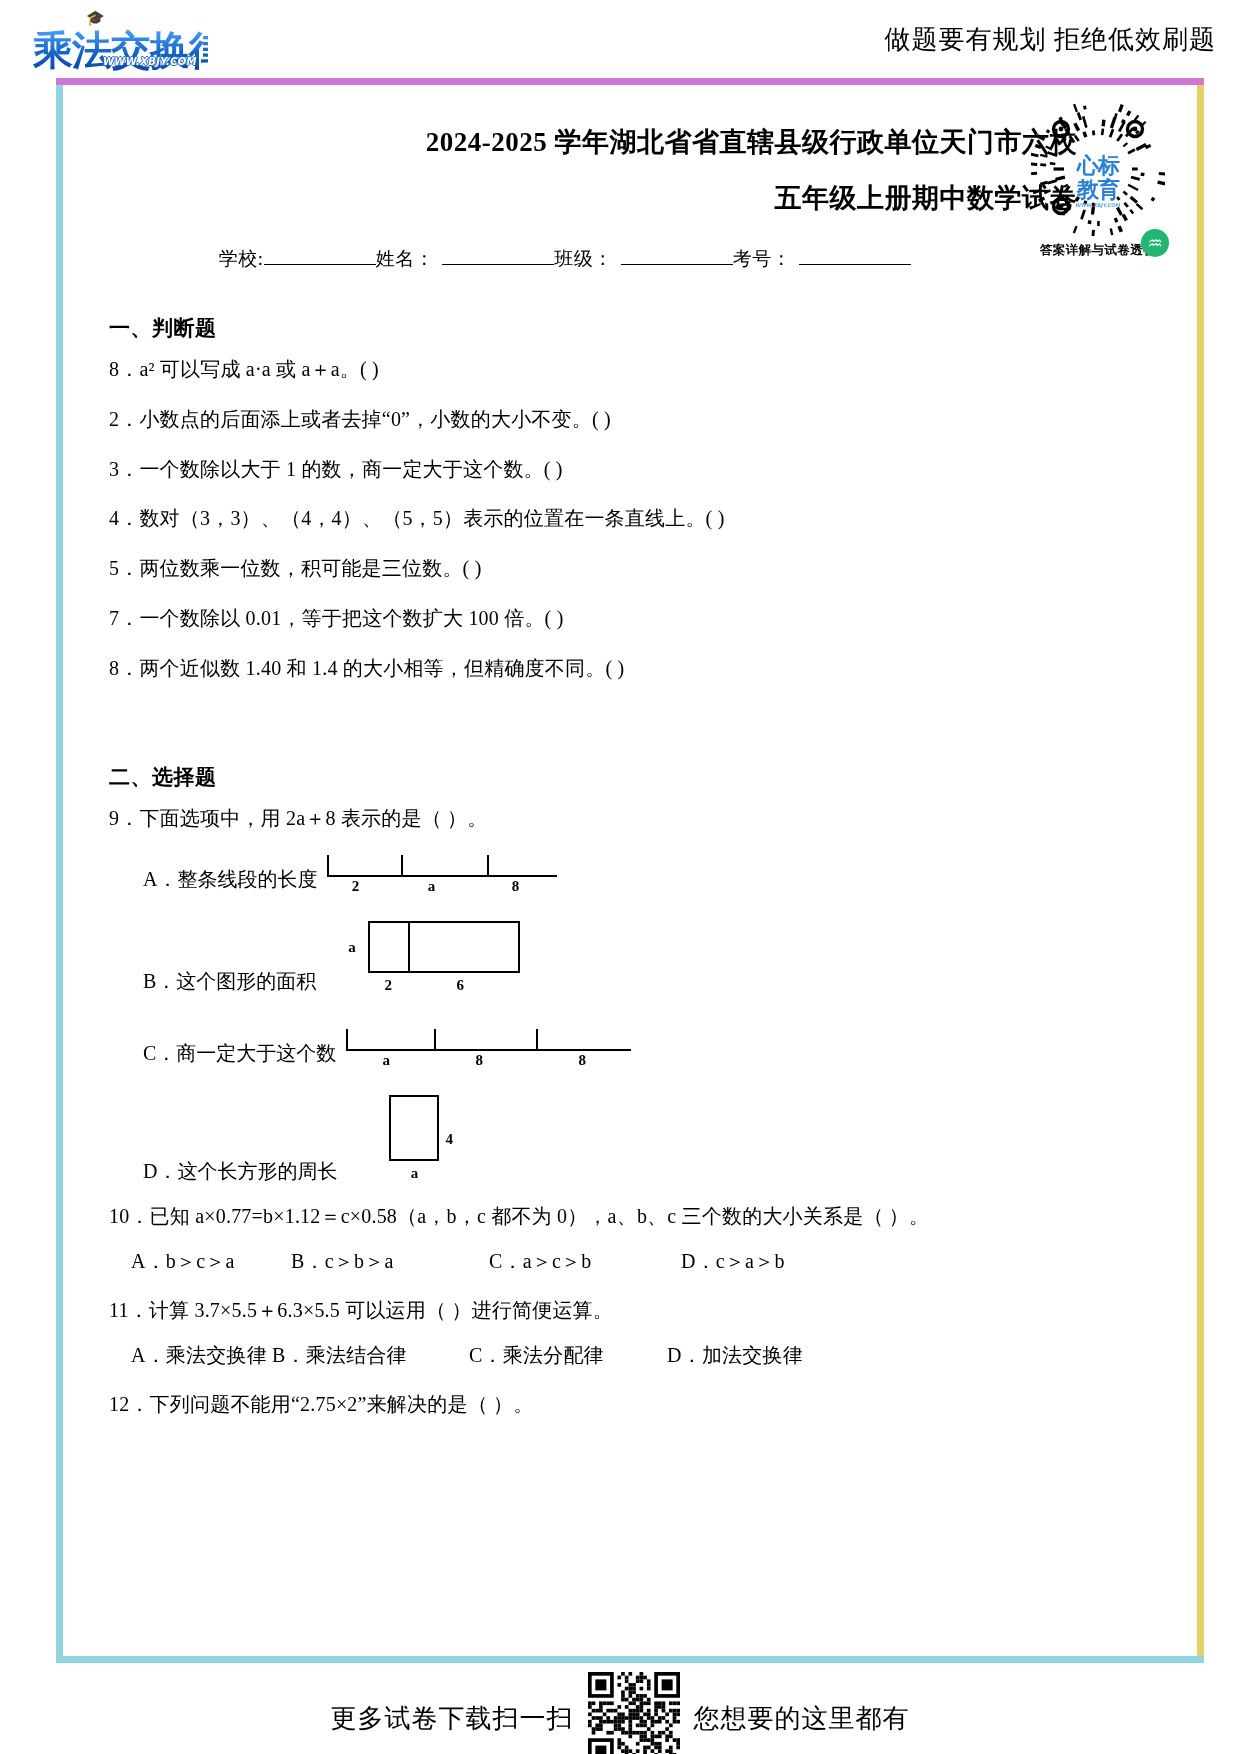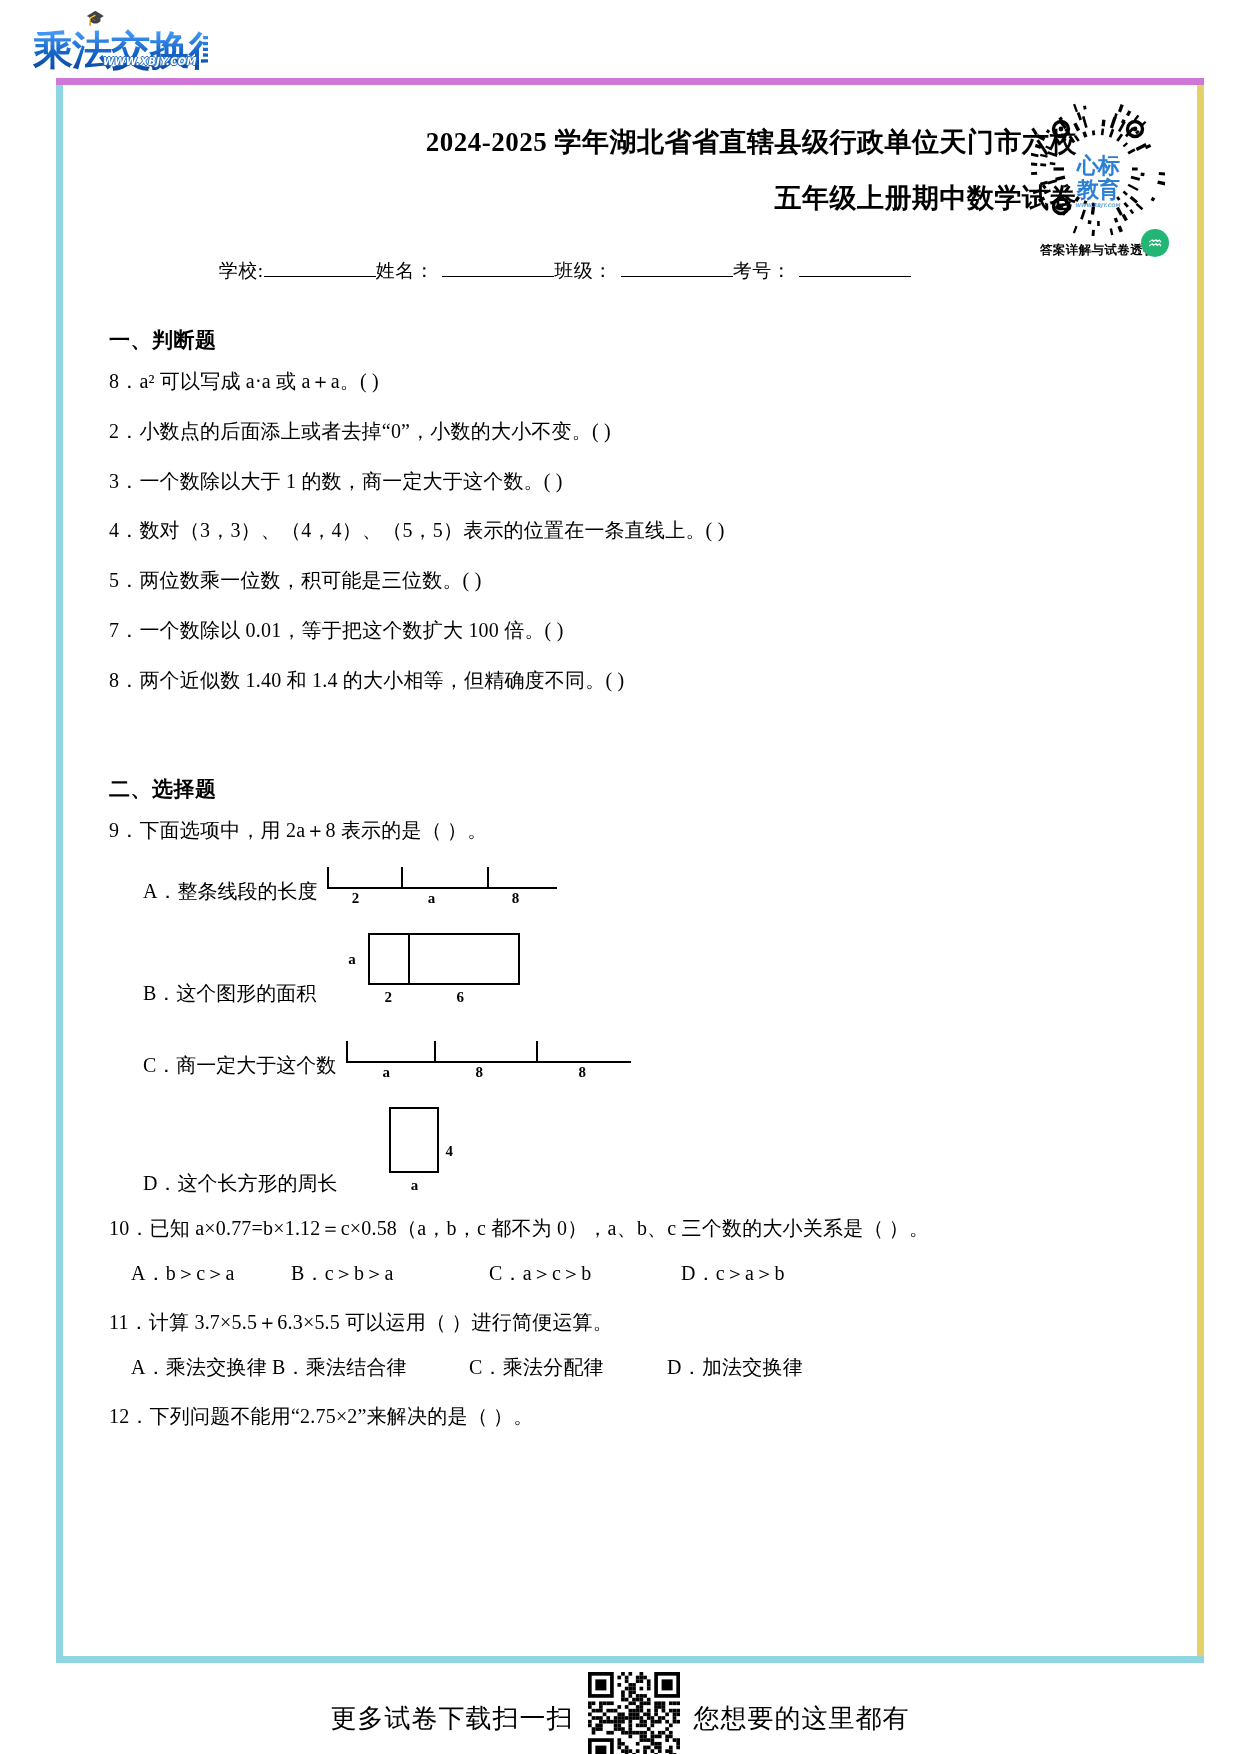--- a/index.html
+++ b/index.html
@@ -112,21 +112,21 @@
     font-size: 27px;
     line-height: 56px;
     letter-spacing: 0.5px;
     padding: 22px 120px 0 40px;
   }
   .paper-title .ln2 { display: block; }
 
   .fillin {
     text-align: center;
     font-size: 19px;
-    margin-top: 32px;
+    margin-top: 20px;
     letter-spacing: 0.5px;
     padding-right: 130px;
   }
   .fillin .fb { display: inline-block; }
   .blank-line {
     display: inline-block;
     border-bottom: 1.6px solid #000;
     height: 17px;
   }
   .b-school { width: 112px; }
@@ -296,20 +296,21 @@
 </style>
 </head>
 <body>
 
 <div class="masthead">
   <div class="brand-logo">
     <div class="bl-main">乘法交换律</div>
     <span class="cap">🎓</span>
     <div class="bl-url">WWW.XBJY.COM</div>
   </div>
+  <div class="slogan">做题要有规划 拒绝低效刷题</div>
 </div>
 
 <div class="rule-top"></div>
 <div class="rule-left"></div>
 <div class="rule-right"></div>
 <div class="rule-bottom"></div>
 
 <div class="sheet">
 
   <div class="qr-block">

